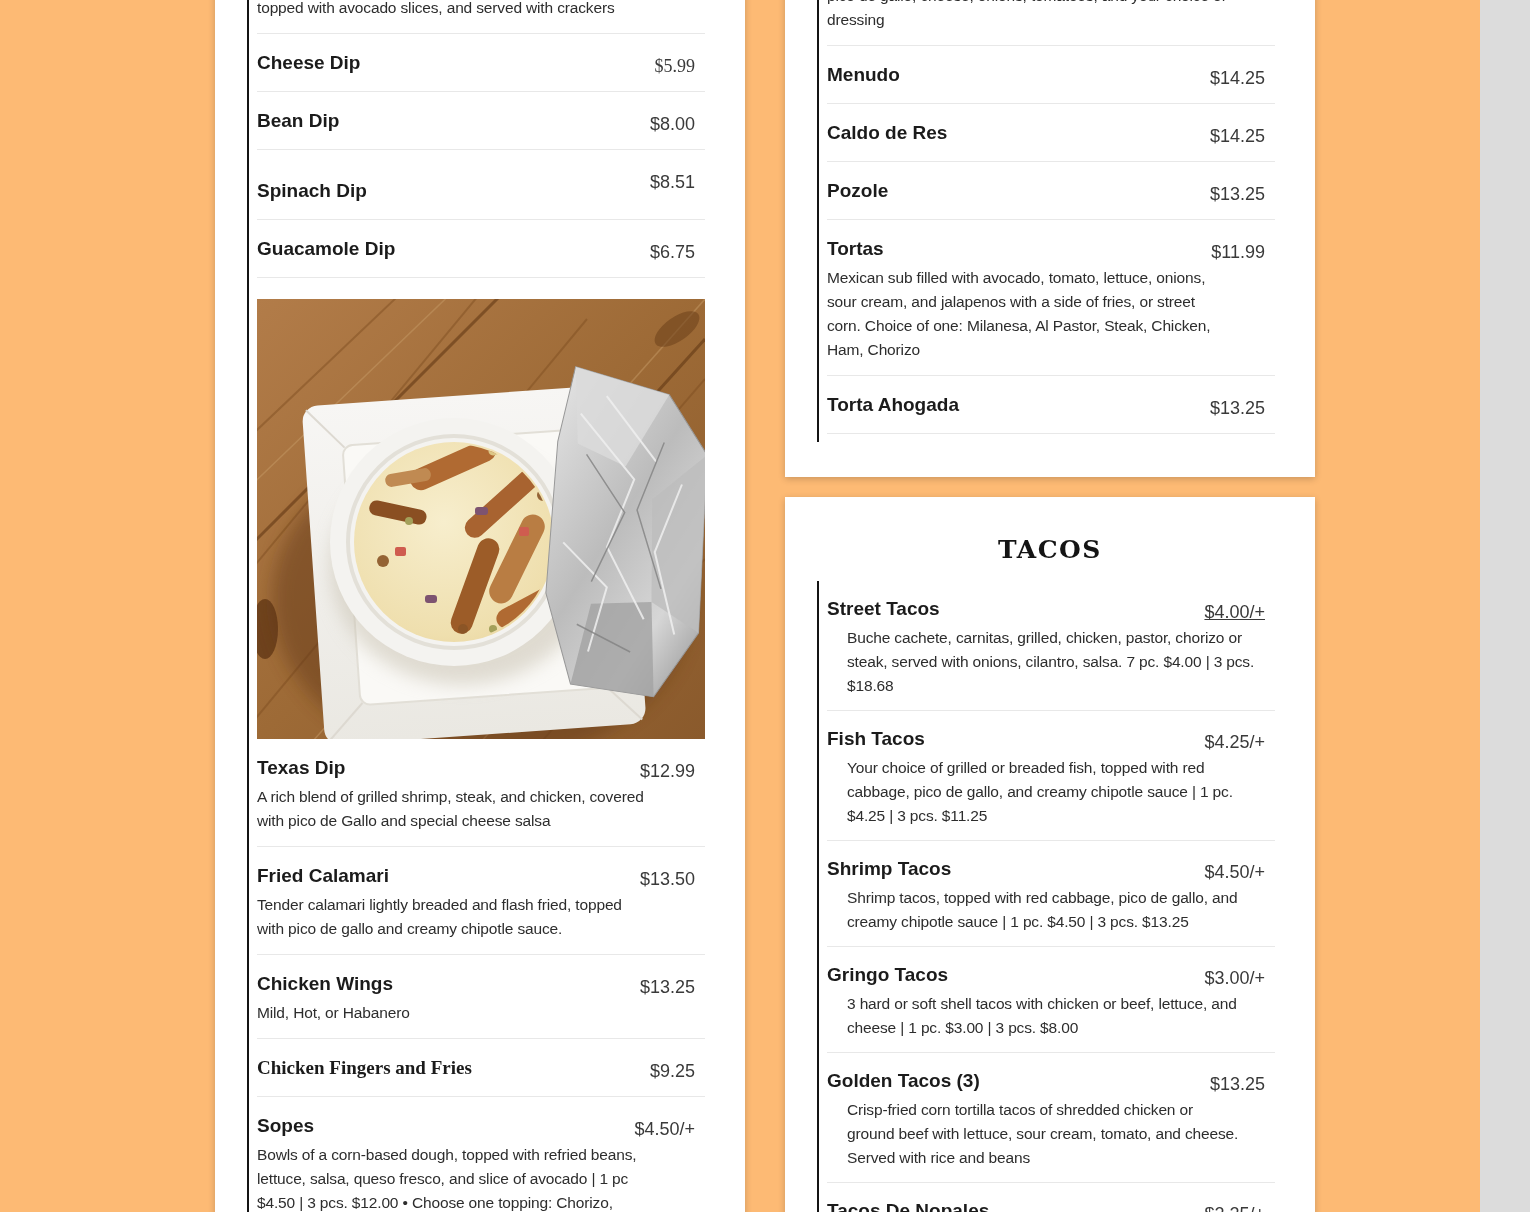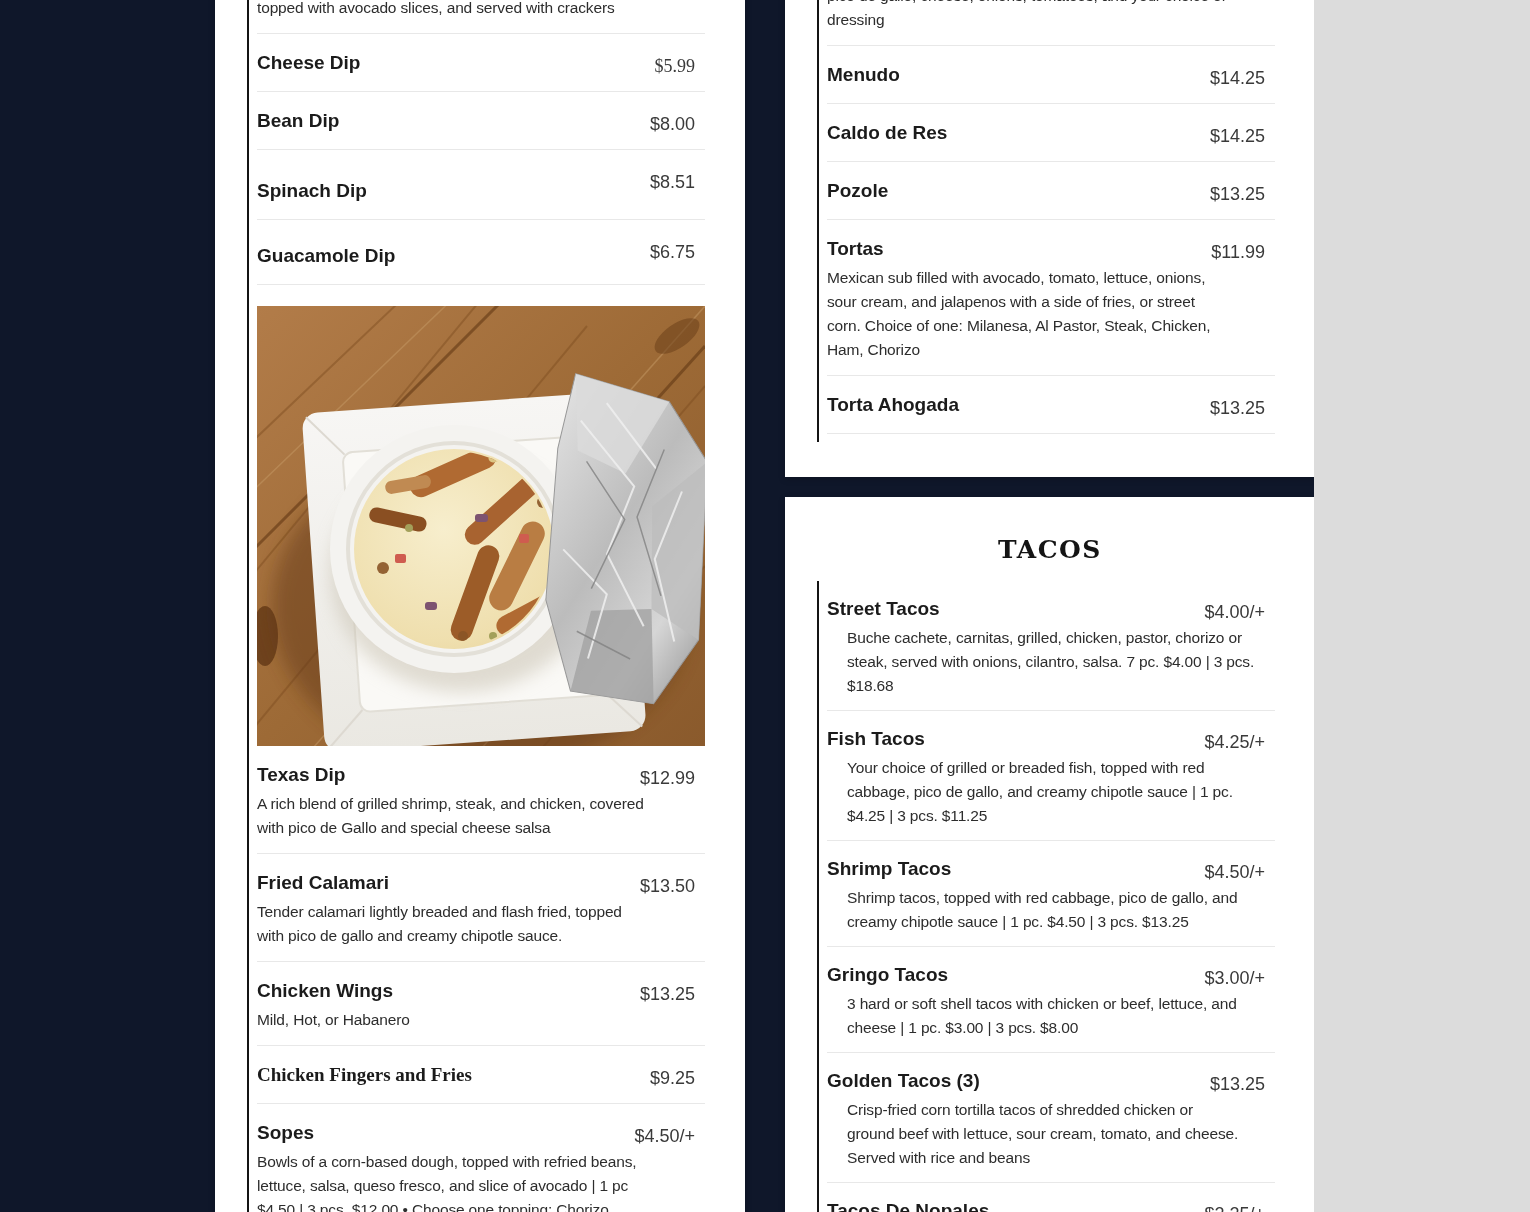--- a/index.html
+++ b/index.html
@@ -1,17 +1,17 @@
 <!DOCTYPE html>
 <html><head>
 <meta charset="utf-8">
 <style>
   html,body{margin:0;padding:0;}
   body{width:1530px;height:1212px;overflow:hidden;background:#dcdcdc;}
-  .page{position:relative;width:1314px;height:1212px;background:#0f172a;overflow:hidden;
+  .page{position:relative;width:1480px;height:1212px;background:#fdba74;overflow:hidden;
         font-family:"Liberation Sans",sans-serif;}
   .card{position:absolute;background:#ffffff;box-shadow:0 2px 7px rgba(0,0,0,.20);}
   .card-left {left:215px;top:-44px;width:530px;height:1760px;}
   .card-soups{left:785px;top:-44px;width:530px;height:521px;}
   .card-tacos{left:785px;top:497px;width:530px;height:1400px;}
 
   .list{margin:0 40px 0 32px;border-left:2px solid #141414;padding:0 0 8px 8px;overflow:hidden;}
   .card-left  .list{padding-top:40px;height:1680px;box-sizing:border-box;}
   .card-soups .list{padding-top:28px;}
   .card-tacos .list{margin-top:14px;height:1300px;box-sizing:border-box;}
@@ -59,21 +59,21 @@
         </div>
         <div class="item">
           <div class="row">
             <div class="nm" style="display: inline; margin-top: 12px;">Spinach Dip</div>
             <div class="pr" style="display: inline-block;">$8.51</div>
           </div>
           <div class="divider after-name"></div>
         </div>
         <div class="item">
           <div class="row">
-            <div class="nm" style="display: inline; margin-top: 7px;">Guacamole Dip</div>
+            <div class="nm" style="display: inline;">Guacamole Dip</div>
             <div class="pr" style="display: inline-block;">$6.75</div>
           </div>
           <div class="divider after-name"></div>
         </div>
         <div class="item">
   <div class="photo">
     <svg width="448" height="440" viewBox="0 0 448 440" xmlns="http://www.w3.org/2000/svg">
       <defs>
         <linearGradient id="wood" x1="0" y1="0" x2="1" y2="1">
           <stop offset="0" stop-color="#b27c49"></stop>
@@ -292,21 +292,21 @@
           <div class="divider after-name"></div>
         </div>
       </div>
   </section>
   <section class="card card-tacos">
     <h2 class="heading">TACOS</h2>
     <div class="list" id="list-tacos">
         <div class="item">
           <div class="row">
             <div class="nm" style="display: inline;">Street Tacos</div>
-            <div class="pr" style="display: inline-block;">$4.00/+</div>
+            <div class="pr" style="display: inline-block; text-decoration: underline;">$4.00/+</div>
           </div>
           <div class="desc">
             <div class="dl">Buche cachete, carnitas, grilled, chicken, pastor, chorizo or</div>
             <div class="dl">steak, served with onions, cilantro, salsa. 7 pc. $4.00 | 3 pcs.</div>
             <div class="dl">$18.68</div>
           </div>
           <div class="divider"></div>
         </div>
         <div class="item">
           <div class="row">

